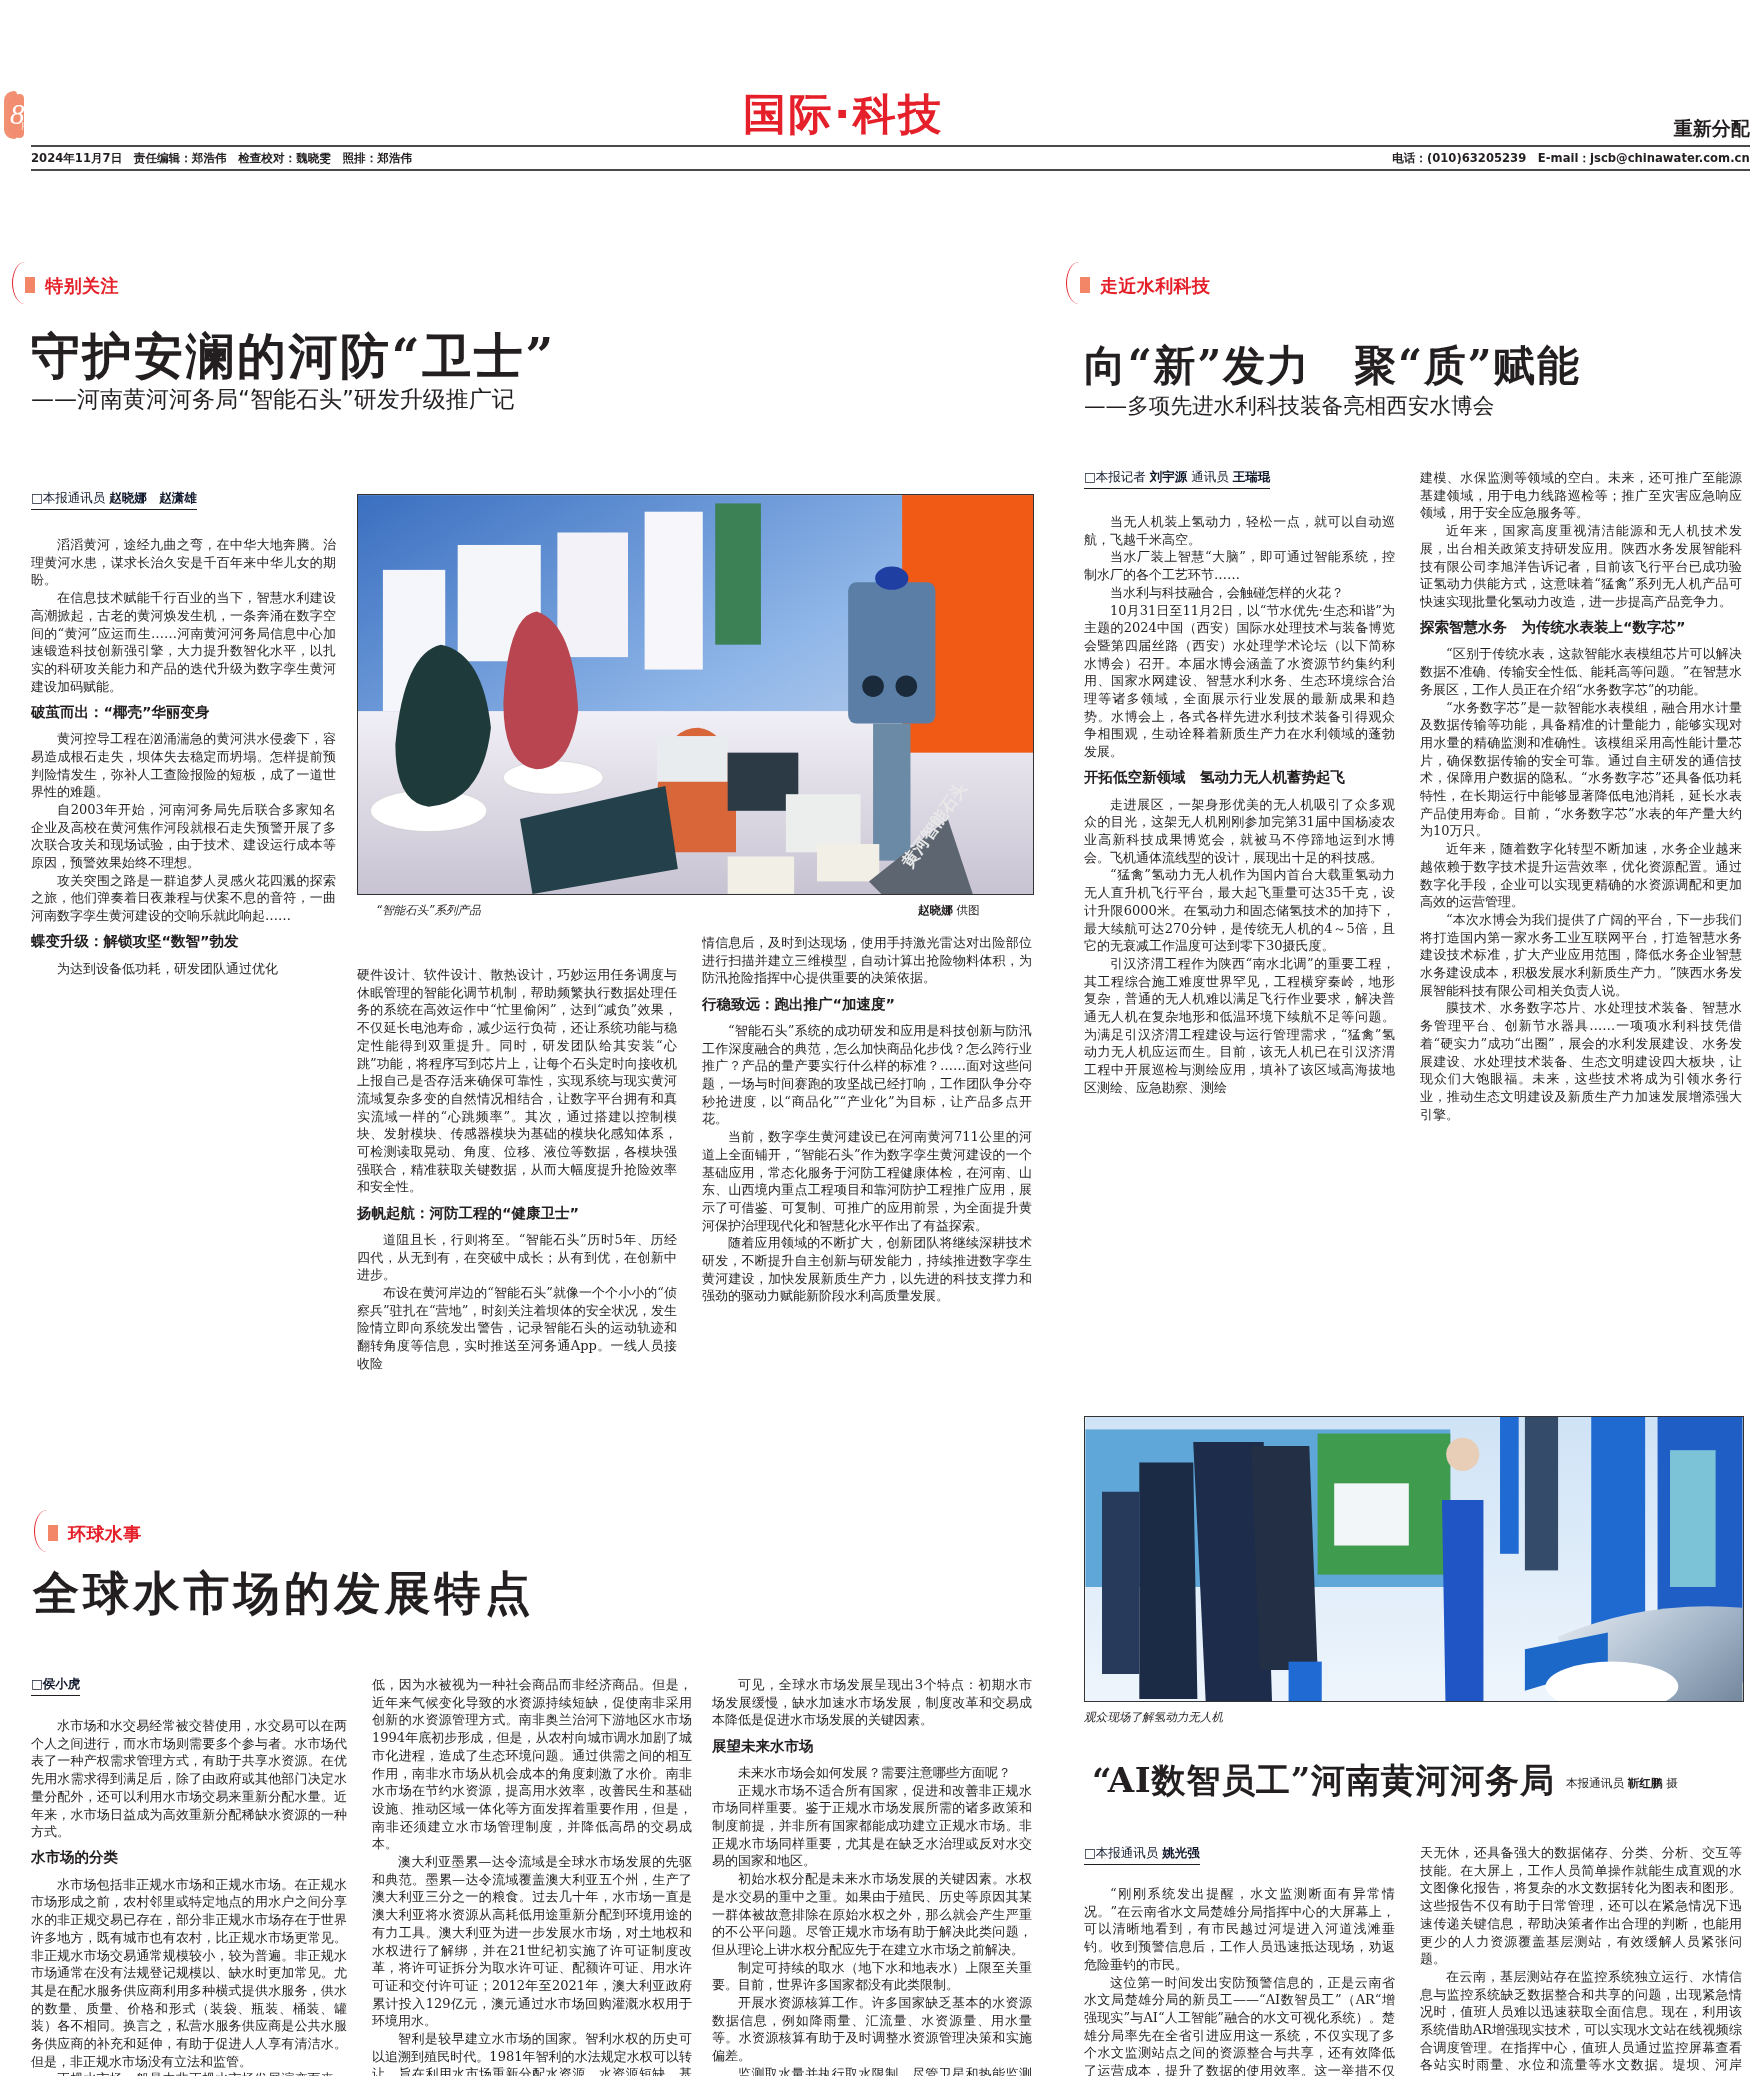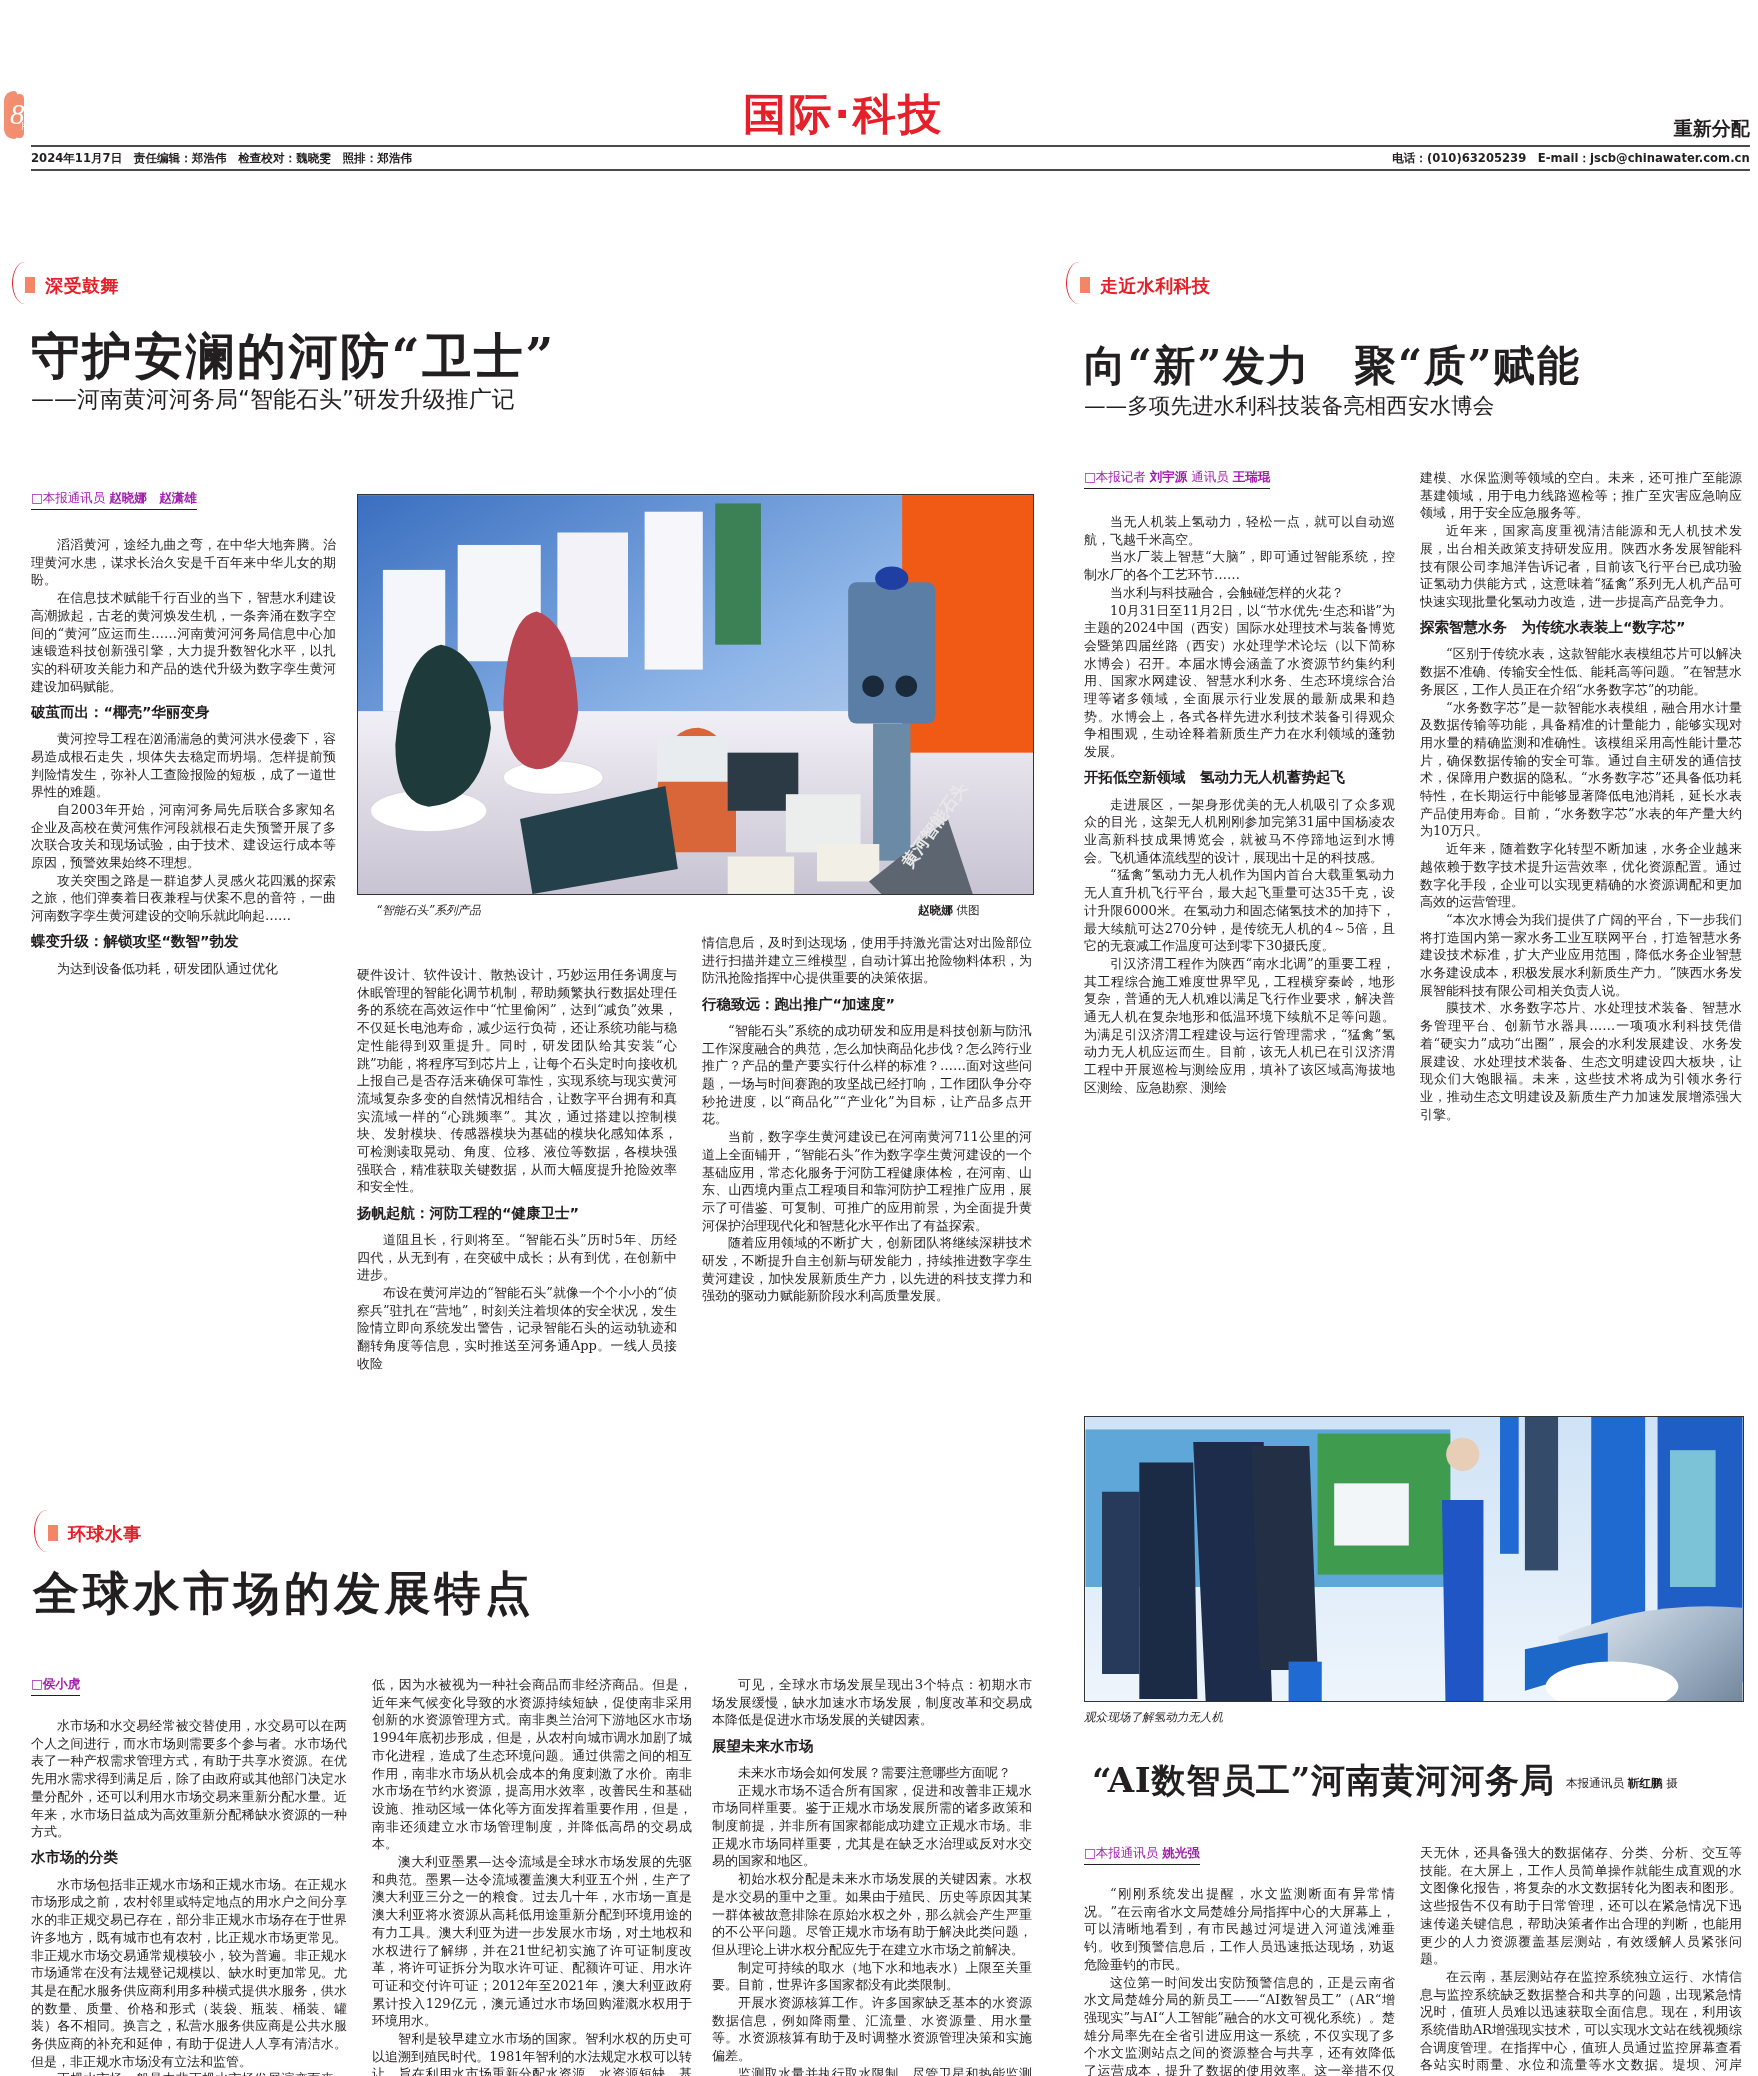--- a/index.html
+++ b/index.html
@@ -27,21 +27,21 @@
   .tag-arc2 { position:absolute; left:3.3px; top:0; width:25px; height:42px; border-left:1.7px solid #e5202a; border-radius:50%; }
   .tag-block { position:absolute; left:16.6px; top:14.5px; width:10px; height:16.6px; background:#f28666; }
   .tag-text { position:absolute; left:37px; top:11.6px; font-family:"DejaVu Sans",sans-serif; font-weight:bold;
               font-size:18px; color:#e5202a; white-space:nowrap; letter-spacing:0.4px; }
 
   
   .headline { font-family:"DejaVu Serif","Liberation Serif",serif; font-weight:bold; color:#231f20; white-space:nowrap; line-height:1; }
   .subhead-line { font-family:"DejaVu Sans",sans-serif; color:#231f20; white-space:nowrap; line-height:1; }
 
   
-  .byline { font-family:"DejaVu Sans",sans-serif; font-size:12.5px; color:#a21caf; border-bottom:0.8px solid #231f20;
+  .byline { font-family:"DejaVu Sans",sans-serif; font-size:12.5px; color:#0f172a; border-bottom:0.8px solid #231f20;
             padding-bottom:1.7px; white-space:nowrap; }
   .byline b { font-weight:bold; }
 
   
   .col { font-family:"DejaVu Serif","Liberation Serif",serif; font-size:13px; line-height:17.7px;
          color:#231f20; text-align:justify; overflow:hidden; }
   .col p { margin:0; text-indent:2em; }
   .col p.noind { text-indent:0; }
   .col h4 { margin:7.5px 0 8.3px 0; font-family:"DejaVu Sans",sans-serif; font-weight:bold; font-size:14.5px;
             line-height:19px; color:#231f20; text-indent:0; }
@@ -65,21 +65,21 @@
   <div class="abs rule" style="top:145px;"></div>
   <div class="abs dateline">2024年11月7日　责任编辑：郑浩伟　检查校对：魏晓雯　照排：郑浩伟</div>
   <div class="abs contact">电话：(010)63205239　E-mail：jscb@chinawater.com.cn</div>
   <div class="abs rule" style="top:169px;"></div>
 </header>
 
 <section>
   <div class="abs tag" style="left:8.3px; top:262px; width:166px;">
     <div class="tag-arc2"></div>
     <div class="tag-block"></div>
-    <div class="tag-text">深受鼓舞</div>
+    <div class="tag-text">特别关注</div>
   </div>
   <div class="abs headline" style="left:31px; top:332px; font-size:49px; letter-spacing:2.5px;">守护安澜的河防“卫士”</div>
   <div class="abs subhead-line" style="left:31px; top:388px; font-size:23px;">——河南黄河河务局“智能石头”研发升级推广记</div>
   <div class="abs byline" style="left:31px; top:490px;">
     <span>□本报通讯员</span>
     <b>赵晓娜　赵潇雄</b>
   </div>
 
   <div class="abs col" style="left:31px; top:536px; width:305px; height:941px;">
       <p>滔滔黄河，途经九曲之弯，在中华大地奔腾。治理黄河水患，谋求长治久安是千百年来中华儿女的期盼。</p>

